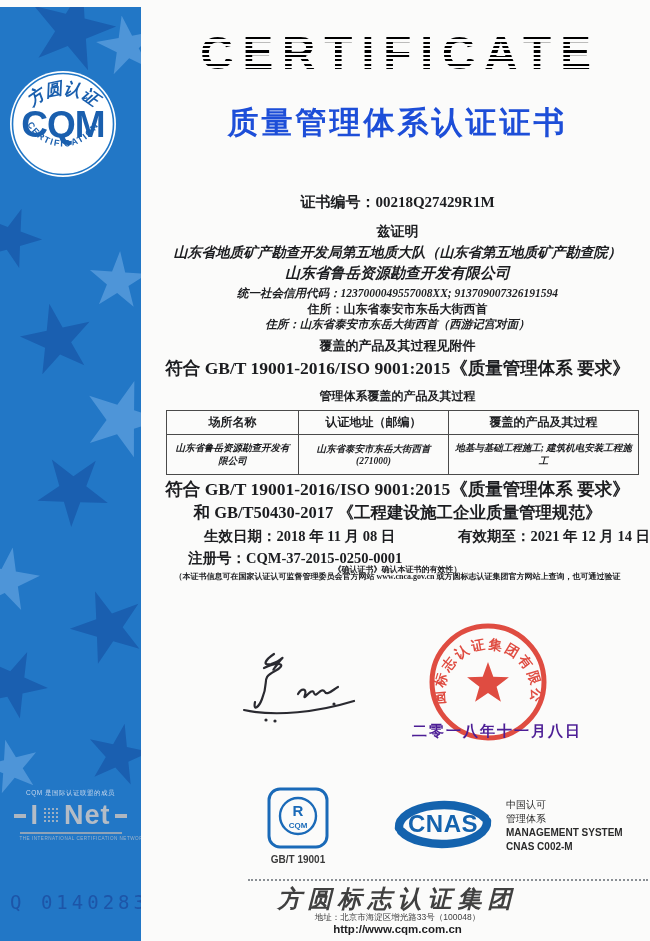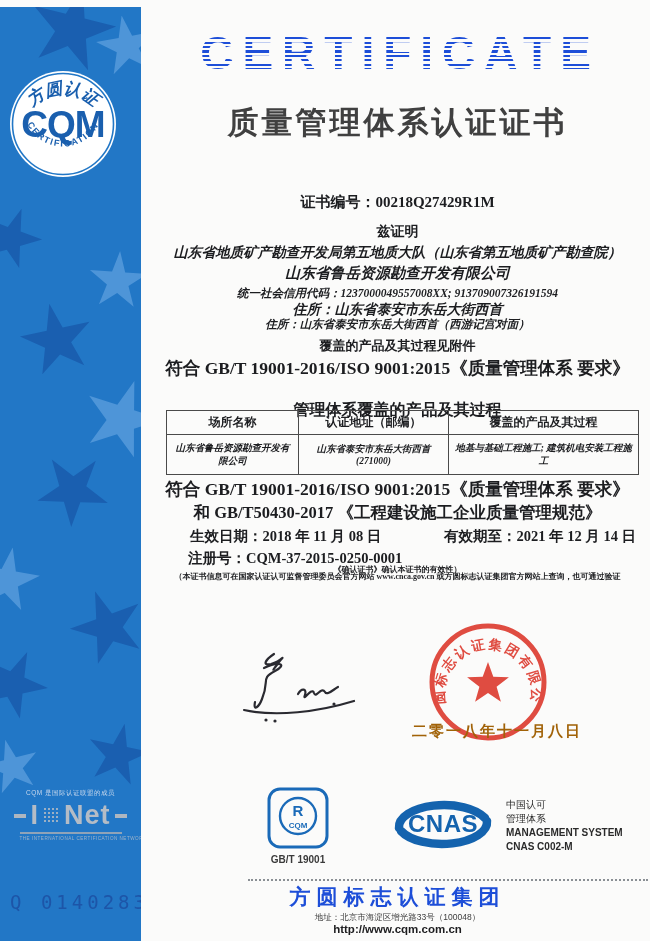--- a/index.html
+++ b/index.html
@@ -37,72 +37,72 @@
   .iqnet-tag { font-size:4.6px; letter-spacing:.5px; color:#9fb3c8; white-space:nowrap; }
   .serial {
     position:absolute; left:10px; top:884px;
     font-family:"DejaVu Sans Mono", monospace; font-size:19px;
     color:#1d55a8; letter-spacing:4px; white-space:nowrap;
   }
   
   .watermark {
     position:absolute; left:150px; top:24px; width:500px; height:58px;
     text-align:center; font-family:"Liberation Sans", sans-serif;
-    font-weight:bold; font-size:46px; letter-spacing:9px; color:#1d4ed8;
+    font-weight:bold; font-size:46px; letter-spacing:9px; color:#000000;
     line-height:58px; white-space:nowrap;
   }
   .watermark::after {
     content:""; position:absolute; inset:0; pointer-events:none;
     background:repeating-linear-gradient(180deg, rgba(0,0,0,0) 0 2.2px, #fbfbfa 2.2px 4.4px);
   }
   .cline { position:absolute; left:145px; width:505px; text-align:center; white-space:nowrap; }
   .title { top:102px; font-family:"Liberation Sans", sans-serif; font-weight:bold;
-           font-size:31px; letter-spacing:3px; color:#404040; }
+           font-size:31px; letter-spacing:3px; color:#1d4ed8; }
   .cert-no { top:193px; font-size:15px; font-weight:bold; }
   .certify { top:223px; font-size:14px; font-weight:bold; }
   .company1 { top:244px; font-size:14px; font-weight:bold; font-style:italic; }
   .company2 { top:264px; font-size:15px; font-weight:bold; font-style:italic; }
   .credit   { top:286px; font-size:11.5px; font-weight:bold; font-style:italic; }
-  .addr1    { top:301px; font-size:14px; font-weight:bold; font-style:italic; }
+  .addr1    { top:301px; font-size:12px; font-weight:bold; }
   .addr2    { top:317px; font-size:11.5px; font-weight:bold; font-style:italic; }
   .attach   { top:337px; font-size:13px; font-weight:bold; }
   .std1     { top:356px; font-size:17.5px; font-weight:bold; }
-  .tbl-title{ top:388px; font-size:16px; font-weight:bold;margin-top:12px; }
+  .tbl-title{ top:388px; font-size:12px; font-weight:bold; }
   .scope-table {
     position:absolute; left:166px; top:410px; width:472px;
     border-collapse:collapse; table-layout:fixed;
   }
   .scope-table th, .scope-table td {
     border:1.5px solid #4a4a4a; text-align:center; vertical-align:middle; padding:2px 4px;
   }
   .scope-table th { height:24px; font-size:12px; font-weight:bold; }
   .scope-table td { height:40px; font-size:9.5px; font-weight:bold; font-style:italic; }
   .col1 { width:132px; } .col2 { width:150px; } .col3 { width:190px; }
   .std2 { top:477px; font-size:17.5px; font-weight:bold; }
   .std3 { top:502px; font-size:16.5px; font-weight:bold;text-align:center; }
-  .date-row { position:absolute; left:190px; top:527px; width:446px;
+  .date-row { position:absolute; left:204px; top:527px; width:446px;
               display:flex; justify-content:space-between;
               font-size:14.5px; font-weight:bold; white-space:nowrap; }
   .regno { position:absolute; left:188px; top:549px; font-size:14.5px; font-weight:bold; }
   .fine1 { top:571px; font-size:8px; font-weight:bold; }
   .fine2 { top:564px; font-size:8px; font-weight:bold; }
   .signature { position:absolute; left:214px; top:642px; }
   .seal { position:absolute; left:426px; top:620px; opacity:.9; }
   .seal-date { position:absolute; left:412px; top:722px; font-size:15px; font-weight:bold;
-               letter-spacing:2px; white-space:nowrap; color:#a16207; }
+               letter-spacing:2px; white-space:nowrap; color:#4c1d95; }
   
   .cqm-mark { position:absolute; left:266px; top:786px; }
   .cqm-mark-caption { position:absolute; left:256px; top:854px; width:84px; text-align:center;
                       font-family:"Liberation Sans", sans-serif; font-size:10px; font-weight:bold; color:#3a3a3a; }
   .cnas-logo { position:absolute; left:392px; top:795px; }
   .accred { position:absolute; left:506px; top:798px; font-family:"Liberation Sans", sans-serif;
             font-size:10px; line-height:1.4; color:#2b2b2b; }
   .accred .b { font-weight:bold; }
   .divider { position:absolute; left:248px; top:879px; width:400px; border-top:2px dotted #8a8f94; }
-  .footer-org  { top:883px; font-size:21px; font-weight:bold; letter-spacing:6px; color:#1d4ed8; }
+  .footer-org  { top:883px; font-size:24px; font-weight:bold; letter-spacing:6px; color:#404040;font-style:italic; }
   .footer-addr { top:912px; font-family:"Liberation Sans", sans-serif; font-size:8.5px; color:#3d3d3d; }
   .footer-url  { top:923px; font-family:"Liberation Sans", sans-serif; font-size:11.5px; font-weight:bold; color:#1d1d1f; }
 </style>
 </head>
 <body>
 
 <div class="cert">
 
   <div class="sidebar">
     <div class="star dark" style="left:28px;  top:-22px; width:88px; height:88px; transform:rotate(14deg);"></div>

